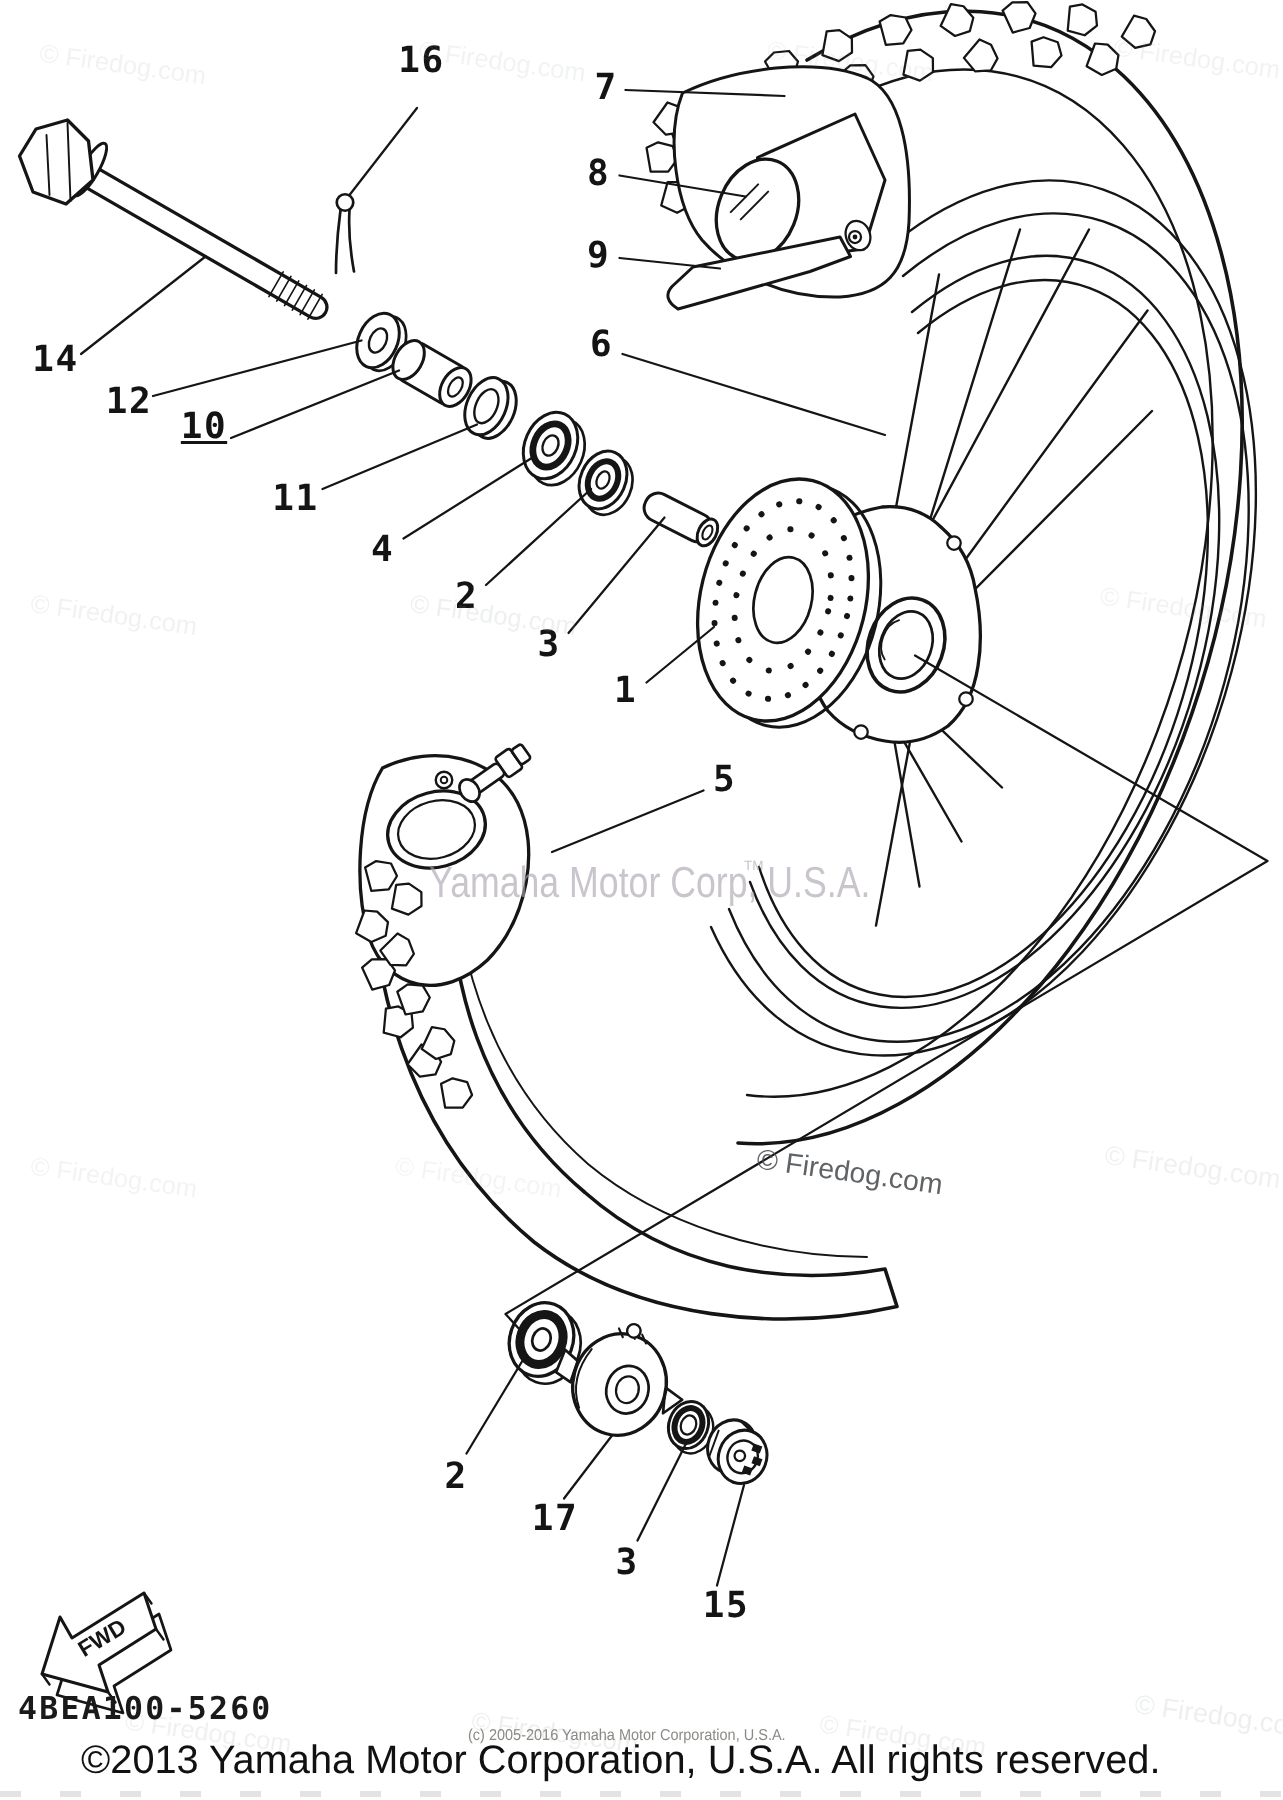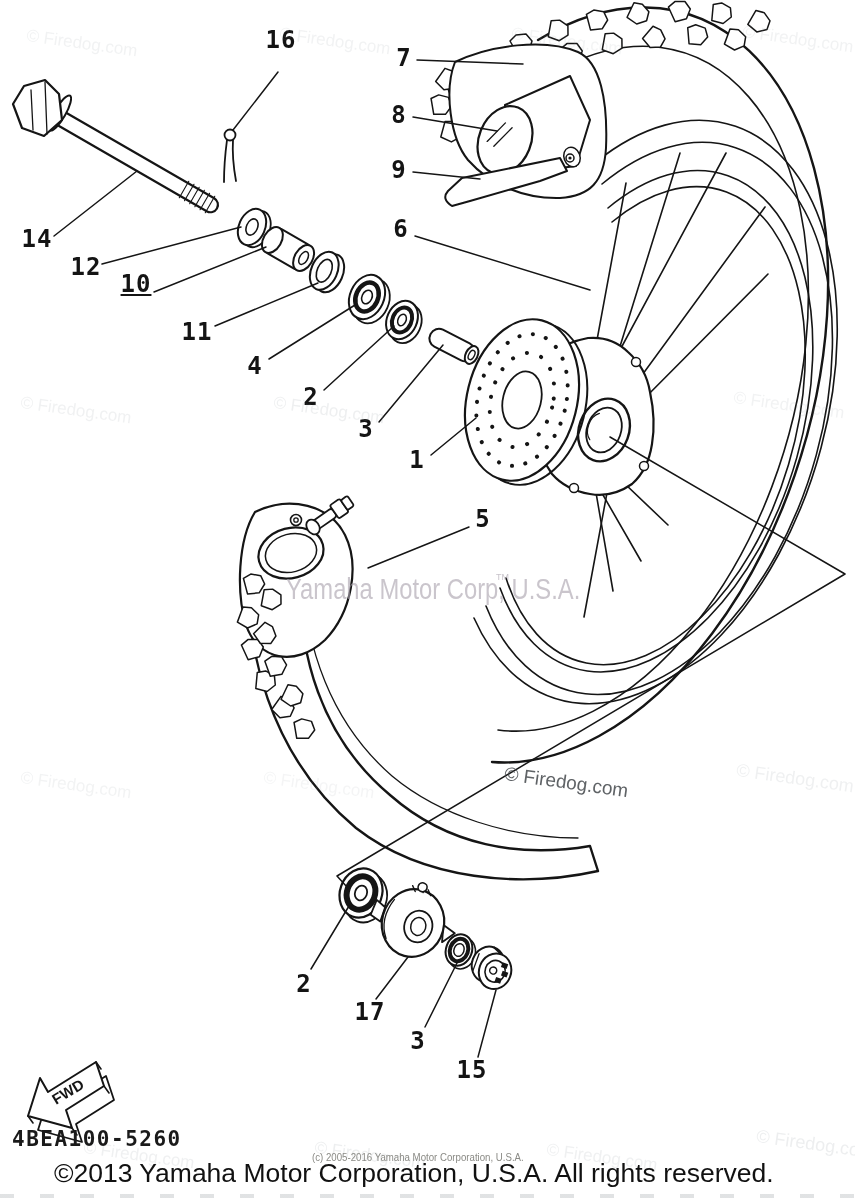--- a/index.html
+++ b/index.html
@@ -280,21 +280,21 @@
       <div class="callout" style="left: 136px; top: 284px; text-decoration: underline;">10</div>
       <div class="callout" style="left: 197px; top: 332px;">11</div>
       <div class="callout" style="left: 255px; top: 366px;">4</div>
       <div class="callout" style="left: 311px; top: 397px;">2</div>
       <div class="callout" style="left: 366px; top: 429px;">3</div>
       <div class="callout" style="left: 417px; top: 460px;">1</div>
       <div class="callout" style="left: 483px; top: 519px;">5</div>
       <div class="callout" style="left: 304px; top: 984px;">2</div>
       <div class="callout" style="left: 370px; top: 1012px;">17</div>
       <div class="callout" style="left: 418px; top: 1041px;">3</div>
-      <div class="callout" style="left: 472px; top: 1070px;">15</div>
+      <div class="callout" style="left: 484px; top: 1070px;">15</div>
     </div>
 
   <div id="wmarks">
       <div class="wm" style="left: 28px; top: 26px; font-size: 17px; opacity: 0.13; color: rgb(152, 160, 166);">© Firedog.com</div>
       <div class="wm" style="left: 281px; top: 24px; font-size: 17px; opacity: 0.13; color: rgb(152, 160, 166);">© Firedog.com</div>
       <div class="wm" style="left: 513px; top: 24px; font-size: 17px; opacity: 0.11; color: rgb(152, 160, 166);">© Firedog.com</div>
       <div class="wm" style="left: 744px; top: 22px; font-size: 17px; opacity: 0.13; color: rgb(152, 160, 166);">© Firedog.com</div>
       <div class="wm" style="left: 22px; top: 393px; font-size: 17px; opacity: 0.14; color: rgb(152, 160, 166);">© Firedog.com</div>
       <div class="wm" style="left: 275px; top: 393px; font-size: 17px; opacity: 0.16; color: rgb(152, 160, 166);">© Firedog.com</div>
       <div class="wm" style="left: 735px; top: 388px; font-size: 17px; opacity: 0.13; color: rgb(152, 160, 166);">© Firedog.com</div>

